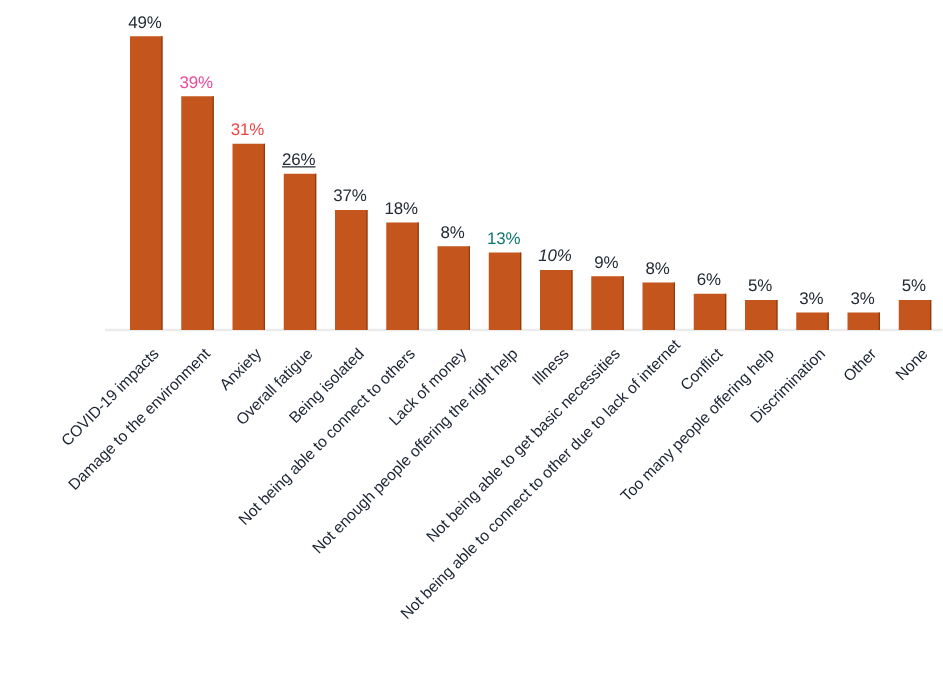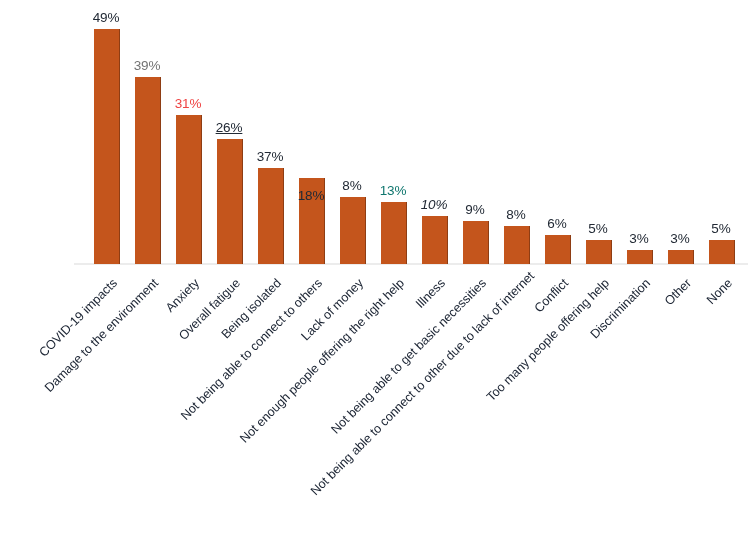--- a/index.html
+++ b/index.html
@@ -14,21 +14,21 @@
     font-family: "Liberation Sans", sans-serif;
   }
   #chart-root {
     position: relative;
     width: 754px;
     height: 550px;
     background: #ffffff;
   }
   #plot-area {
     position: absolute;
-    left: 0;
+    left: 10px;
     top: 0;
     width: 682px;
     height: 550px;
   }
   .axis-line {
     position: absolute;
     left: 74px;
     top: 263px;
     width: 674px;
     height: 2px;
@@ -63,33 +63,33 @@
 </head>
 <body>
 
 <div id="chart-root">
   <div id="plot-area">
     <div class="axis-line" style="background: rgb(236, 236, 236);"></div>
   <div class="bar" style="left: 93.5px; top: 29px; width: 25px; height: 235px; background: rgb(196, 85, 28);"></div>
       <div class="bar-label" style="left: 76px; top: 10px; width: 60px; color: rgb(34, 42, 53);">49%</div>
       <div class="cat-label" style="left: -185px; top: 274px; width: 300px;">COVID-19 impacts</div>
       <div class="bar" style="left: 134.5px; top: 77px; width: 25px; height: 187px; background: rgb(196, 85, 28);"></div>
-      <div class="bar-label" style="left: 117px; top: 58px; width: 60px; color: #737373;">39%</div>
+      <div class="bar-label" style="left: 117px; top: 58px; width: 60px; color: #ec4899;">39%</div>
       <div class="cat-label" style="left: -144px; top: 274px; width: 300px;">Damage to the environment</div>
       <div class="bar" style="left: 175.5px; top: 115px; width: 25px; height: 149px; background: rgb(196, 85, 28);"></div>
       <div class="bar-label" style="left: 158px; top: 96px; width: 60px; color: #ef4444;">31%</div>
       <div class="cat-label" style="left: -103px; top: 274px; width: 300px;">Anxiety</div>
       <div class="bar" style="left: 216.5px; top: 139px; width: 25px; height: 125px; background: rgb(196, 85, 28);"></div>
       <div class="bar-label" style="left: 199px; top: 120px; width: 60px; color: rgb(34, 42, 53); text-decoration: underline;">26%</div>
       <div class="cat-label" style="left: -62px; top: 274px; width: 300px;">Overall fatigue</div>
       <div class="bar" style="left: 257.5px; top: 168px; width: 25px; height: 96px; background: rgb(196, 85, 28);"></div>
       <div class="bar-label" style="left: 240px; top: 149px; width: 60px; color: rgb(34, 42, 53);">37%</div>
       <div class="cat-label" style="left: -21px; top: 274px; width: 300px;">Being isolated</div>
       <div class="bar" style="left: 298.5px; top: 178px; width: 25px; height: 86px; background: rgb(196, 85, 28);"></div>
-      <div class="bar-label" style="left: 281px; top: 159px; width: 60px; color: rgb(34, 42, 53); margin-top: 29px;">18%</div>
+      <div class="bar-label" style="left: 281px; top: 159px; width: 60px; color: rgb(34, 42, 53);">18%</div>
       <div class="cat-label" style="left: 20px; top: 274px; width: 300px;">Not being able to connect to others</div>
       <div class="bar" style="left: 339.5px; top: 197px; width: 25px; height: 67px; background: rgb(196, 85, 28);"></div>
       <div class="bar-label" style="left: 322px; top: 178px; width: 60px; color: rgb(34, 42, 53);">8%</div>
       <div class="cat-label" style="left: 61px; top: 274px; width: 300px;">Lack of money</div>
       <div class="bar" style="left: 380.5px; top: 202px; width: 25px; height: 62px; background: rgb(196, 85, 28);"></div>
       <div class="bar-label" style="left: 363px; top: 183px; width: 60px; color: #0f766e;">13%</div>
       <div class="cat-label" style="left: 102px; top: 274px; width: 300px;">Not enough people offering the right help</div>
       <div class="bar" style="left: 421.5px; top: 216px; width: 25px; height: 48px; background: rgb(196, 85, 28);"></div>
       <div class="bar-label" style="left: 404px; top: 197px; width: 60px; color: rgb(34, 42, 53); font-style: italic;">10%</div>
       <div class="cat-label" style="left: 143px; top: 274px; width: 300px;">Illness</div>

